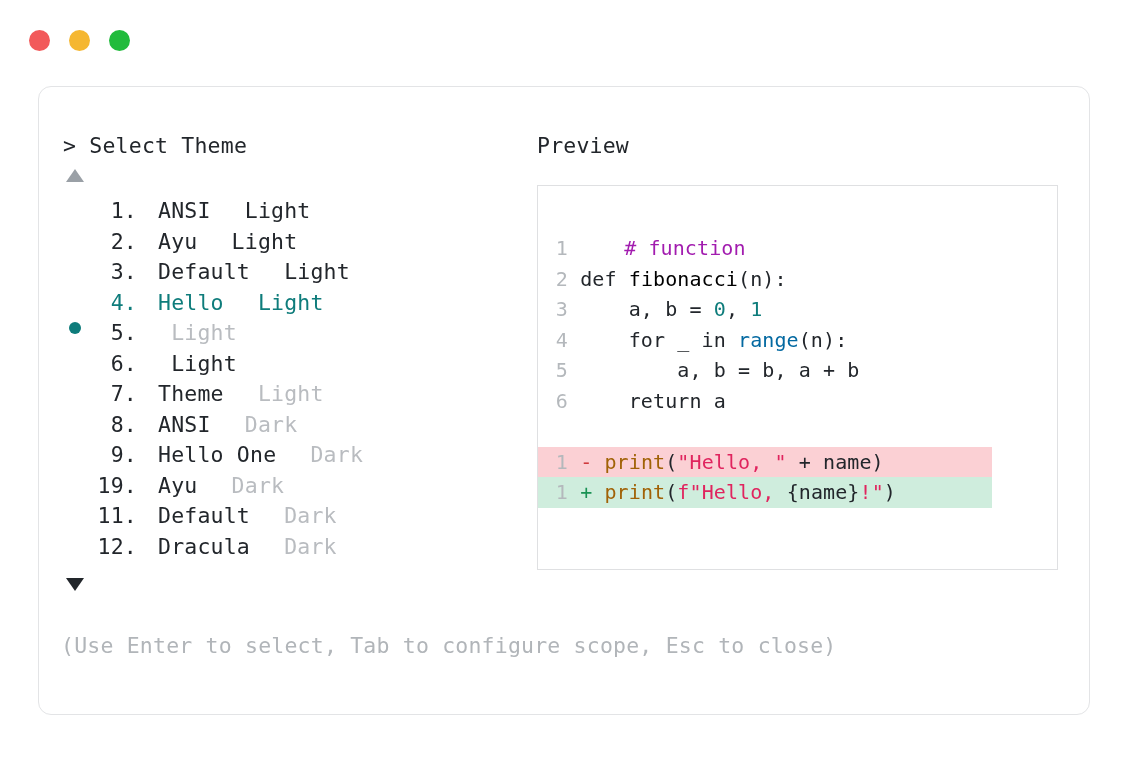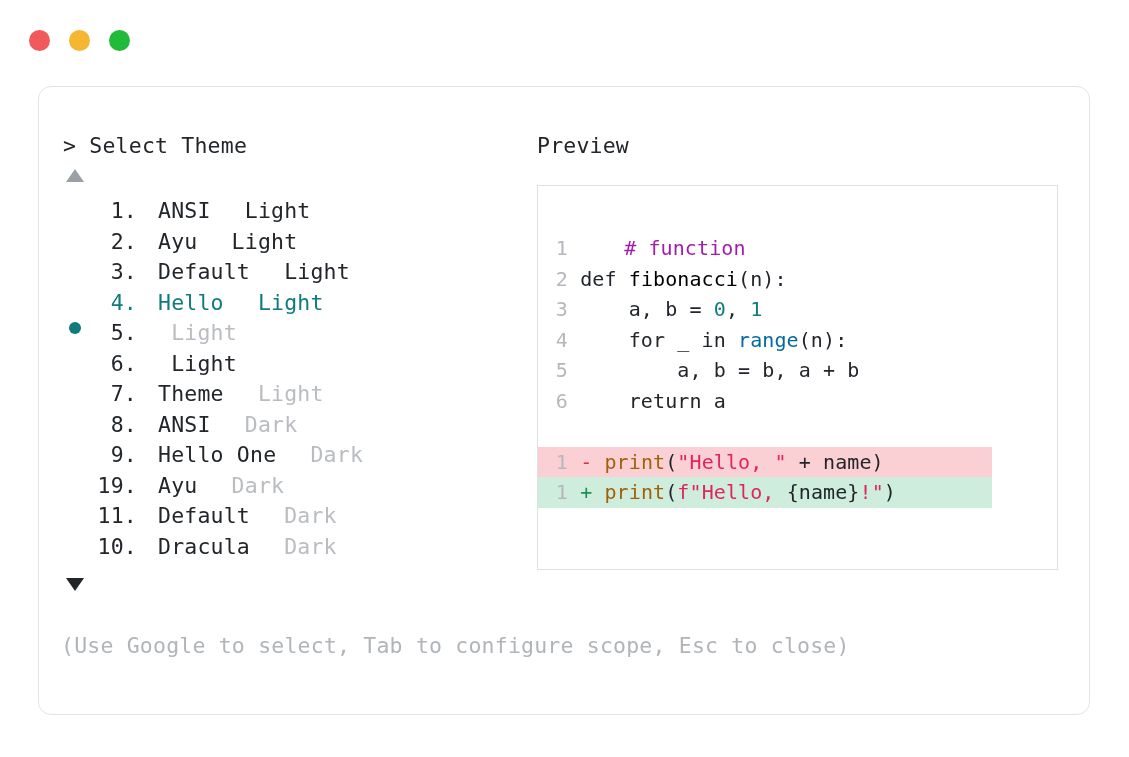--- a/index.html
+++ b/index.html
@@ -246,27 +246,27 @@
           <li class="theme-row"><span class="bullet-cell"></span><span class="idx">2.</span><span class="name">Ayu</span><span class="name"> </span><span class="suffix suffix-strong">Light</span></li>
           <li class="theme-row"><span class="bullet-cell"></span><span class="idx">3.</span><span class="name">Default</span><span class="name"> </span><span class="suffix suffix-strong">Light</span></li>
           <li class="theme-row selected"><span class="bullet-cell"><span class="bullet" style="background: rgb(14, 124, 123);"></span></span><span class="idx">4.</span><span class="name">Hello</span><span class="name"> </span><span class="suffix suffix-strong">Light</span></li>
           <li class="theme-row"><span class="bullet-cell"></span><span class="idx">5.</span><span class="name"> </span><span class="suffix suffix-dim">Light</span></li>
           <li class="theme-row"><span class="bullet-cell"></span><span class="idx">6.</span><span class="name"> </span><span class="suffix suffix-strong">Light</span></li>
           <li class="theme-row"><span class="bullet-cell"></span><span class="idx">7.</span><span class="name">Theme</span><span class="name"> </span><span class="suffix suffix-dim">Light</span></li>
           <li class="theme-row"><span class="bullet-cell"></span><span class="idx">8.</span><span class="name">ANSI</span><span class="name"> </span><span class="suffix suffix-dim">Dark</span></li>
           <li class="theme-row"><span class="bullet-cell"></span><span class="idx">9.</span><span class="name">Hello One</span><span class="name"> </span><span class="suffix suffix-dim">Dark</span></li>
           <li class="theme-row"><span class="bullet-cell"></span><span class="idx">19.</span><span class="name">Ayu</span><span class="name"> </span><span class="suffix suffix-dim">Dark</span></li>
           <li class="theme-row"><span class="bullet-cell"></span><span class="idx">11.</span><span class="name">Default</span><span class="name"> </span><span class="suffix suffix-dim">Dark</span></li>
-          <li class="theme-row"><span class="bullet-cell"></span><span class="idx">10.</span><span class="name">Dracula</span><span class="name"> </span><span class="suffix suffix-dim">Dark</span></li>
+          <li class="theme-row"><span class="bullet-cell"></span><span class="idx">12.</span><span class="name">Dracula</span><span class="name"> </span><span class="suffix suffix-dim">Dark</span></li>
         </ul>
 
       <div class="scroll-arrow-down"></div>
     </div>
 
-    <div class="hint">(Use Google to select, Tab to configure scope, Esc to close)</div>
+    <div class="hint">(Use Enter to select, Tab to configure scope, Esc to close)</div>
 
     <div class="right-col">
       <div class="preview-label">Preview</div>
       <div class="preview-panel">
         <div class="code" id="code-block"><span class="code-line"><span class="gutter">1</span><span class="code-body"> </span><span class="tok-comment"># function</span></span><span class="code-line"><span class="gutter">2</span><span class="code-body"> </span><span class="tok-keyword">def </span><span class="tok-func">fibonacci</span><span class="tok-plain">(n):</span></span><span class="code-line"><span class="gutter">3</span><span class="code-body"> </span><span class="tok-plain">    a, b = </span><span class="tok-number">0</span><span class="tok-plain">, </span><span class="tok-number">1</span></span><span class="code-line"><span class="gutter">4</span><span class="code-body"> </span><span class="tok-plain">    for _ in </span><span class="tok-builtin">range</span><span class="tok-plain">(n):</span></span><span class="code-line"><span class="gutter">5</span><span class="code-body"> </span><span class="tok-plain">        a, b = b, a + b</span></span><span class="code-line"><span class="gutter">6</span><span class="code-body"> </span><span class="tok-plain">    return a</span></span><span class="code-gap"></span><span class="diff-line diff-del" style="background: rgb(251, 208, 212);"><span class="diff-gutter">1</span><span class="tok-plain"> </span><span class="diff-marker-del">-</span><span class="tok-plain"> </span><span class="tok-call">print</span><span class="tok-plain">(</span><span class="tok-string">"Hello, "</span><span class="tok-plain"> + name)</span></span><span class="diff-line diff-add" style="background: rgb(207, 237, 221);"><span class="diff-gutter">1</span><span class="tok-plain"> </span><span class="diff-marker-add">+</span><span class="tok-plain"> </span><span class="tok-call">print</span><span class="tok-plain">(</span><span class="tok-string">f"Hello, </span><span class="tok-plain">{name}</span><span class="tok-string">!"</span><span class="tok-plain">)</span></span></div>
       </div>
     </div>
 
   </div>
 </div>

